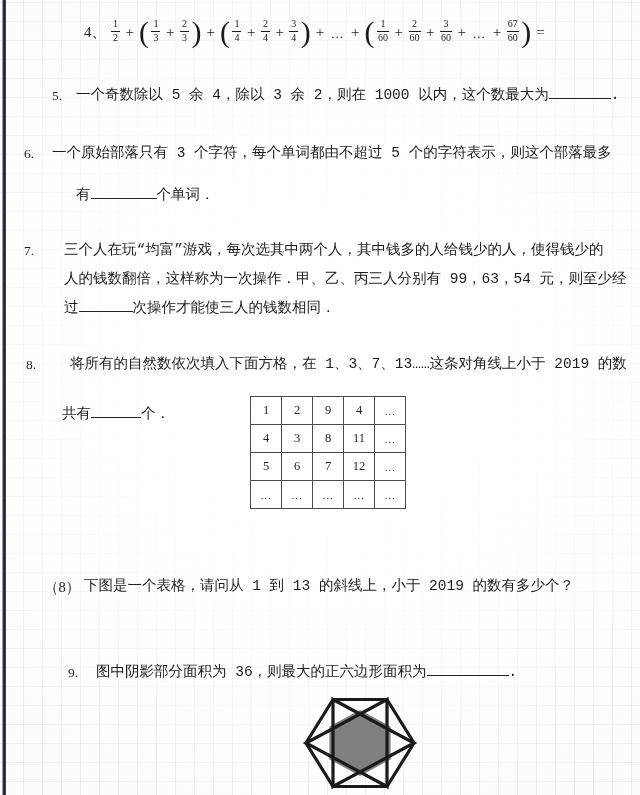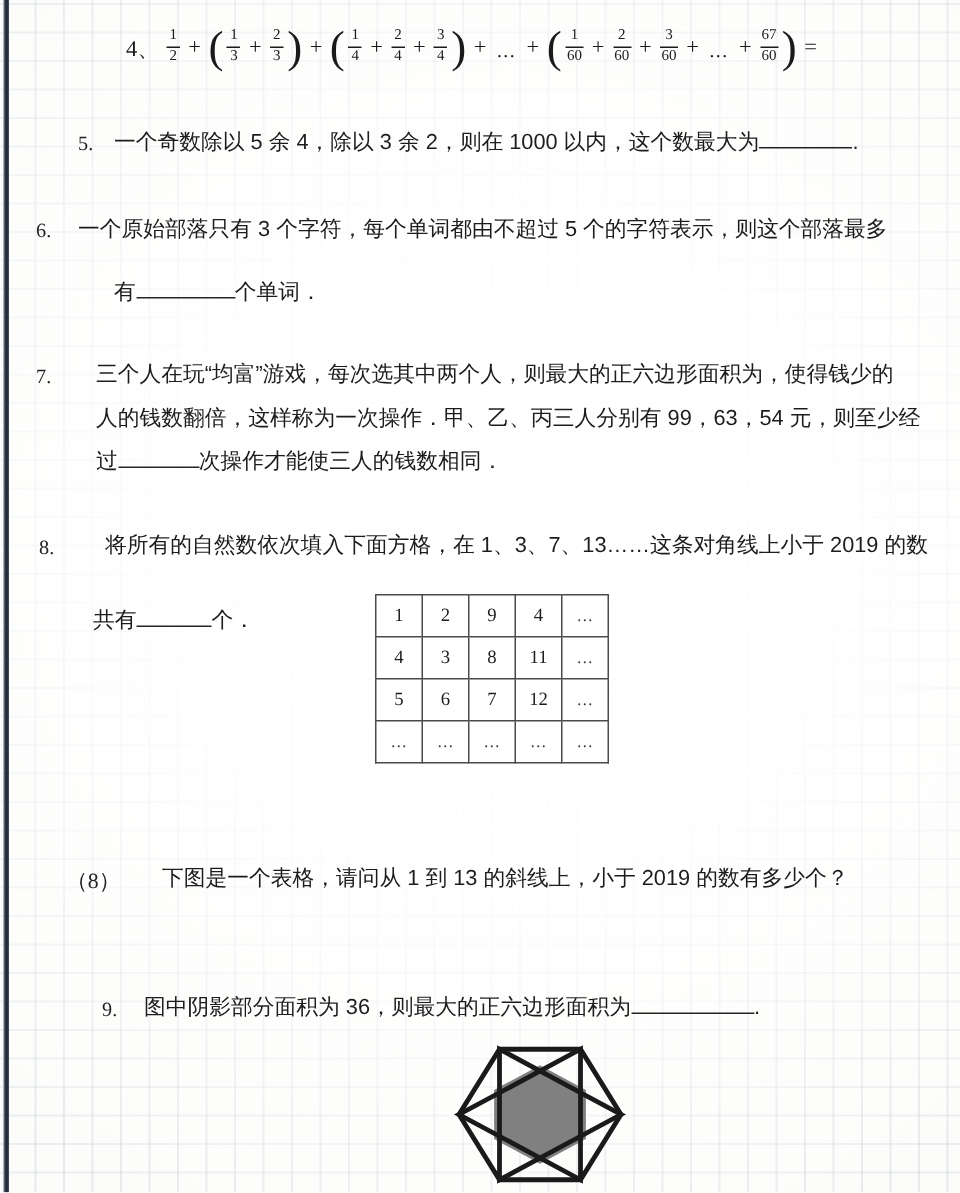--- a/index.html
+++ b/index.html
@@ -49,21 +49,21 @@
     position: absolute;
     font-size: 13.5px;
     color: #222;
   }
   .line {
     position: absolute;
     font-size: 14.5px;
     line-height: 1;
     white-space: nowrap;
     color: #1c1c1c;
-    font-family: Liberation Sans, sans-serif;
+    font-family: Liberation Mono, monospace;
   }
   .blank {
     display: inline-block;
     border-bottom: 1px solid #242424;
     vertical-align: baseline;
   }
 
   
   .mathrow {
     position: absolute;
@@ -220,21 +220,21 @@
     <div class="q">
       <span class="num" style="left:24px; top:146px;">6.</span>
       <span class="line" style="left:52px; top:146px;">一个原始部落只有 3 个字符，每个单词都由不超过 5 个的字符表示，则这个部落最多</span>
       <span class="line" style="left:76px; top:176px;margin-top:12px;">
         <span>有</span><span class="blank" style="width:66px;"></span><span>个单词．</span>
       </span>
     </div>
 
     <div class="q">
       <span class="num" style="left:24px; top:243px;">7.</span>
-      <span class="line" style="left:64px; top:243px;">三个人在玩“均富”游戏，每次选其中两个人，则最大的正六边形面积为，使得钱少的</span>
+      <span class="line" style="left:64px; top:243px;">三个人在玩“均富”游戏，每次选其中两个人，其中钱多的人给钱少的人，使得钱少的</span>
       <span class="line" style="left:64px; top:272px;">人的钱数翻倍，这样称为一次操作．甲、乙、丙三人分别有 99，63，54 元，则至少经</span>
       <span class="line" style="left:64px; top:301px;">
         <span>过</span><span class="blank" style="width:54px;"></span><span>次操作才能使三人的钱数相同．</span>
       </span>
     </div>
 
     <div class="q">
       <span class="num" style="left:26px; top:357px;">8.</span>
       <span class="line" style="left:70px; top:357px;">将所有的自然数依次填入下面方格，在 1、3、7、13……这条对角线上小于 2019 的数</span>
       <span class="line" style="left:62px; top:407px;">
@@ -270,21 +270,21 @@
             <td class="ell">…</td>
             <td class="ell">…</td>
             <td class="ell">…</td>
             <td class="ell">…</td>
           </tr>
         </tbody>
     </table>
 
     <div class="q">
       <span class="num" style="left:44px; top:578px; font-size:14.5px;">（8）</span>
-      <span class="line" style="left:84px; top:579px;margin-left:24px;">下图是一个表格，请问从 1 到 13 的斜线上，小于 2019 的数有多少个？</span>
+      <span class="line" style="left:84px; top:579px;">下图是一个表格，请问从 1 到 13 的斜线上，小于 2019 的数有多少个？</span>
     </div>
 
     <div class="q">
       <span class="num" style="left:68px; top:665px;">9.</span>
       <span class="line" style="left:96px; top:665px;">
         <span>图中阴影部分面积为 36，则最大的正六边形面积为</span><span class="blank" style="width:82px;"></span><span>.</span>
       </span>
     </div>
 
     <svg id="hexfig" style="left:278px; top:688px;" width="164" height="110" viewBox="0 0 164 110">

